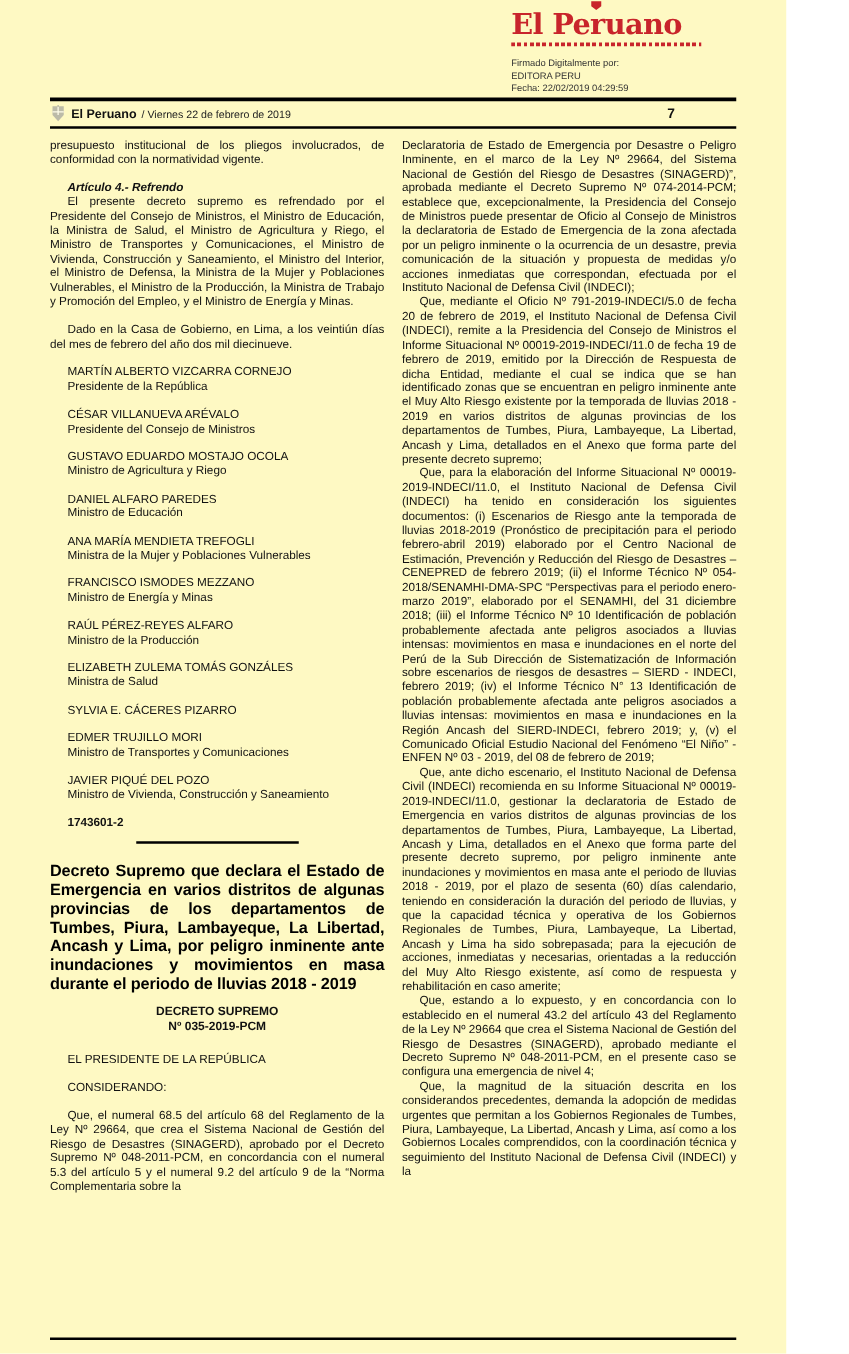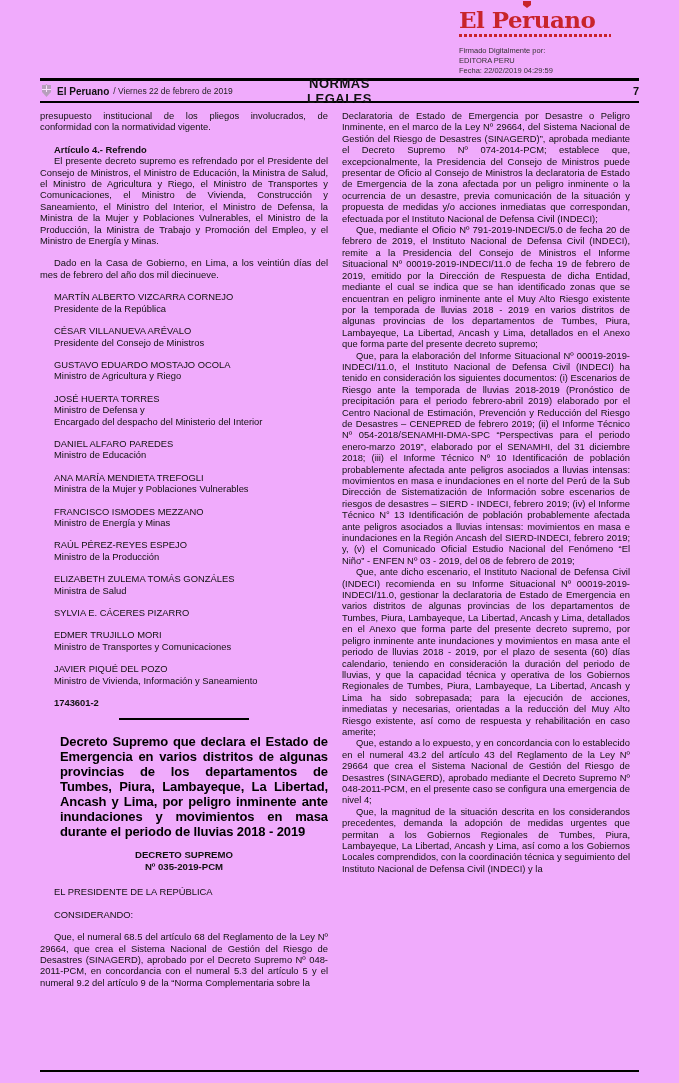--- a/index.html
+++ b/index.html
@@ -1,20 +1,20 @@
 <!DOCTYPE html>
 <html lang="es"><head>
 <meta charset="utf-8">
 <style>
   * { margin:0; padding:0; box-sizing:border-box; }
   html,body { background:#ffffff; }
   .page {
     position:relative;
-    width:679px; height:1083px;
-    background:#f0abfc;
+    width:629px; height:1083px;
+    background:#fef9c3;
     font-family:"Liberation Sans", sans-serif;
     color:#111;
     overflow:hidden;
   }
   
   .masthead {
     position:absolute; top:8px; right:40px; width:180px;
     text-align:left;
   }
   .masthead .logo {
@@ -78,21 +78,20 @@
     margin:8px auto 14px auto;
   }
   .decree-title {
     font-weight:bold;
     font-size:13px;
     line-height:15px;
     letter-spacing:-0.1px;
     text-align:justify;
     margin-bottom:10px;
     color:#000;
-    margin-left:20px;
   }
   .decree-heading {
     text-align:center; font-weight:bold; font-size:9.6px; line-height:11.5px;
     margin:4px 0 14px 0;
   }
   .plain-line { margin:0 0 11px 0; text-indent:14px; }
   
   .bottom-rule {
     position:absolute; left:40px; right:40px; top:1070px;
     height:2px; background:#000;
@@ -122,81 +121,75 @@
     <div class="header-left">
       <svg class="coat-of-arms" viewBox="0 0 13 14">
         <path d="M2 1 h9 v7 l-4.5 5 L2 8 z" fill="#9a9a9a"></path>
         <path d="M2 5.5 h9" stroke="#fff" stroke-width="1"></path>
         <path d="M6.5 1 v7" stroke="#fff" stroke-width="1"></path>
         <circle cx="6.5" cy="0.8" r="0.8" fill="#9a9a9a"></circle>
       </svg>
       <span class="header-paper">El Peruano</span>
       <span class="header-date">/ Viernes 22 de febrero de 2019</span>
     </div>
-    <div class="header-center">NORMAS LEGALES</div>
     <div class="header-page-number">7</div>
   </div>
 
   <div class="content">
 
     <div class="col">
       <p class="body spaced">presupuesto institucional de los pliegos involucrados, de conformidad con la normatividad vigente.</p>
 
-      <p class="body bold" style="text-indent:14px;">Artículo 4.- Refrendo</p>
+      <p class="body bold" style="text-indent:14px;font-style:italic;">Artículo 4.- Refrendo</p>
       <p class="body indent spaced">El presente decreto supremo es refrendado por el Presidente del Consejo de Ministros, el Ministro de Educación, la Ministra de Salud, el Ministro de Agricultura y Riego, el Ministro de Transportes y Comunicaciones, el Ministro de Vivienda, Construcción y Saneamiento, el Ministro del Interior, el Ministro de Defensa, la Ministra de la Mujer y Poblaciones Vulnerables, el Ministro de la Producción, la Ministra de Trabajo y Promoción del Empleo, y el Ministro de Energía y Minas.</p>
 
       <p class="body indent spaced">Dado en la Casa de Gobierno, en Lima, a los veintiún días del mes de febrero del año dos mil diecinueve.</p>
 
       <div class="sig-block">
         <span class="sig-name">MARTÍN ALBERTO VIZCARRA CORNEJO</span>
         <span class="sig-role">Presidente de la República</span>
       </div>
       <div class="sig-block">
         <span class="sig-name">CÉSAR VILLANUEVA ARÉVALO</span>
         <span class="sig-role">Presidente del Consejo de Ministros</span>
       </div>
       <div class="sig-block">
         <span class="sig-name">GUSTAVO EDUARDO MOSTAJO OCOLA</span>
         <span class="sig-role">Ministro de Agricultura y Riego</span>
       </div>
       <div class="sig-block">
-        <span class="sig-name">JOSÉ HUERTA TORRES</span>
-        <span class="sig-role">Ministro de Defensa y
-Encargado del despacho del Ministerio del Interior</span>
-      </div>
-      <div class="sig-block">
         <span class="sig-name">DANIEL ALFARO PAREDES</span>
         <span class="sig-role">Ministro de Educación</span>
       </div>
       <div class="sig-block">
         <span class="sig-name">ANA MARÍA MENDIETA TREFOGLI</span>
         <span class="sig-role">Ministra de la Mujer y Poblaciones Vulnerables</span>
       </div>
       <div class="sig-block">
         <span class="sig-name">FRANCISCO ISMODES MEZZANO</span>
         <span class="sig-role">Ministro de Energía y Minas</span>
       </div>
       <div class="sig-block">
-        <span class="sig-name">RAÚL PÉREZ-REYES ESPEJO</span>
+        <span class="sig-name">RAÚL PÉREZ-REYES ALFARO</span>
         <span class="sig-role">Ministro de la Producción</span>
       </div>
       <div class="sig-block">
         <span class="sig-name">ELIZABETH ZULEMA TOMÁS GONZÁLES</span>
         <span class="sig-role">Ministra de Salud</span>
       </div>
       <div class="sig-block">
         <span class="sig-name">SYLVIA E. CÁCERES PIZARRO</span>
       </div>
       <div class="sig-block">
         <span class="sig-name">EDMER TRUJILLO MORI</span>
         <span class="sig-role">Ministro de Transportes y Comunicaciones</span>
       </div>
       <div class="sig-block">
         <span class="sig-name">JAVIER PIQUÉ DEL POZO</span>
-        <span class="sig-role">Ministro de Vivienda, Información y Saneamiento</span>
+        <span class="sig-role">Ministro de Vivienda, Construcción y Saneamiento</span>
       </div>
 
       <div class="pub-code">1743601-2</div>
 
       <div class="article-separator"></div>
 
       <div class="decree-title">Decreto Supremo que declara el Estado de Emergencia en varios distritos de algunas provincias de los departamentos de Tumbes, Piura, Lambayeque, La Libertad, Ancash y Lima, por peligro inminente ante inundaciones y movimientos en masa durante el periodo de lluvias 2018 - 2019</div>
 
       <div class="decree-heading">
         <div>DECRETO SUPREMO</div>

